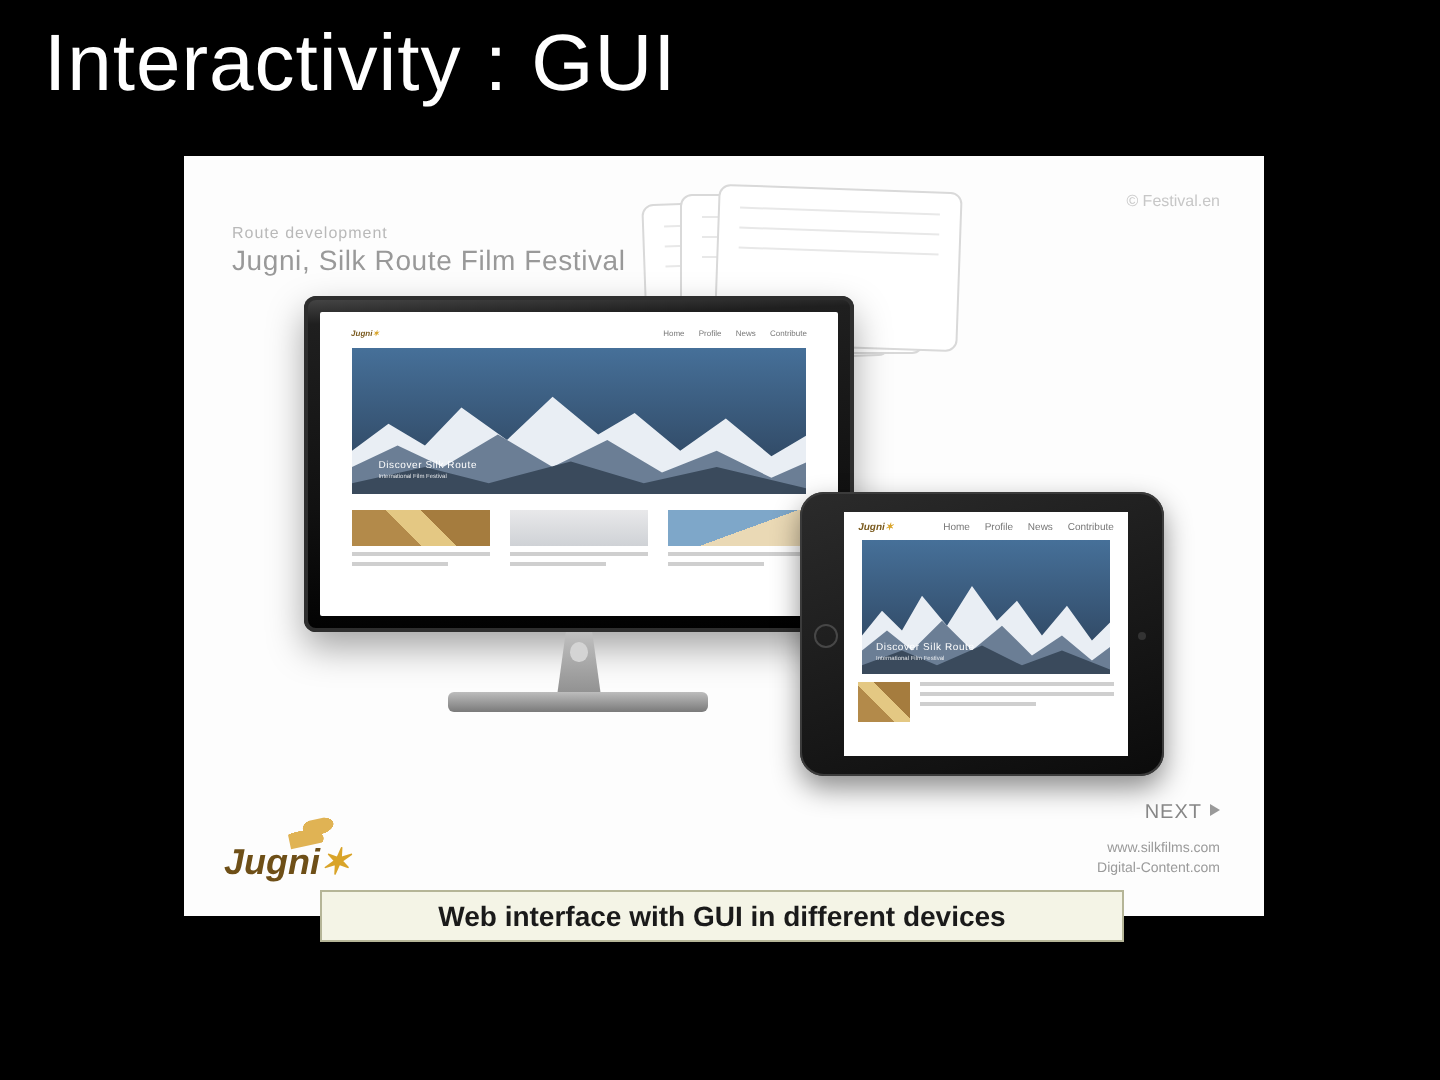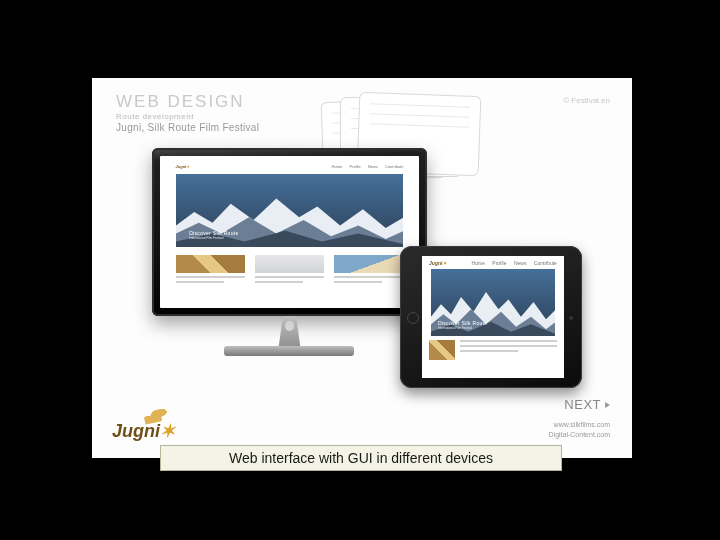--- a/index.html
+++ b/index.html
@@ -1,21 +1,21 @@
 <!DOCTYPE html>
 <html><head>
 <meta charset="utf-8">
 <style>
   html,body{margin:0;padding:0;width:720px;height:540px;background:#000;font-family:Arial,Helvetica,sans-serif;overflow:hidden}
   .slide{position:relative;width:720px;height:540px;background:#000}
   .title{position:absolute;left:22px;top:10px;color:#fff;font-size:40px;font-weight:400;letter-spacing:.5px}
   .photo{position:absolute;left:92px;top:78px;width:540px;height:380px;background:#fdfdfd;box-shadow:0 1px 2px rgba(0,0,0,.3)}
   .wd-title{position:absolute;left:24px;top:14px;color:#c9c9c9;font-size:17px;letter-spacing:2px;font-weight:300}
   .wd-sub{position:absolute;left:24px;top:34px;color:#b9b9b9;font-size:8px;letter-spacing:.5px}
-  .wd-sub2{position:absolute;left:24px;top:44px;color:#999;font-size:10px;letter-spacing:.3px}
+  .wd-sub2{position:absolute;left:24px;top:44px;color:#999;font-size:14px;letter-spacing:.3px}
   .wd-right{position:absolute;right:22px;top:18px;color:#c7c7c7;font-size:8px}
   .wire-stack{position:absolute;left:230px;top:16px;width:200px;height:90px}
   .wire{position:absolute;width:120px;height:78px;border:1px solid #d9d9d9;border-radius:6px;background:#fff}
   .wire:nth-child(1){left:0;top:6px;transform:rotate(-2deg)}
   .wire:nth-child(2){left:18px;top:3px;transform:rotate(0deg)}
   .wire:nth-child(3){left:36px;top:0;transform:rotate(2deg)}
   .wire .l{position:absolute;left:10px;right:10px;height:1px;background:#e8e8e8}
   .monitor{position:absolute;left:60px;top:70px;width:275px;height:220px}
   .m-glass{position:absolute;left:0;top:0;width:275px;height:168px;background:linear-gradient(178deg,#4a4a4a 0%,#1f1f1f 8%,#111 60%,#000 100%);border-radius:6px;box-shadow:0 8px 18px rgba(0,0,0,.35), inset 0 0 0 2px #2e2e2e}
   .m-screen{position:absolute;left:8px;top:8px;right:8px;bottom:8px;background:#fff;border-radius:1px;overflow:hidden}
@@ -48,31 +48,31 @@
   .t-screen .site-head{padding:3% 5% 2% 5%;font-size:5px}
   .t-screen .hero{height:55%}
   .t-below{display:flex;gap:4%;padding:3% 5%}
   .t-thumb{width:26px;height:20px;background:linear-gradient(45deg,#b38a4a 0,#b38a4a 40%,#e4c883 40%,#e4c883 60%,#a57c3e 60%)}
   .t-lines{flex:1}
   .t-lines div{height:2px;background:#cfcfcf;margin-bottom:3px}
   .footer-logo{position:absolute;left:20px;bottom:16px;font-style:italic;font-weight:bold;font-size:18px;color:#6e4f17}
   .footer-logo .y{color:#d9a429}
   .footer-logo .wing{position:absolute;left:32px;top:-10px;width:26px;height:12px;background:radial-gradient(ellipse at 20% 80%,#e0b354 0 40%,transparent 41%),radial-gradient(ellipse at 60% 30%,#e0b354 0 35%,transparent 36%);transform:rotate(-12deg)}
   .foot-right{position:absolute;right:22px;bottom:18px;text-align:right;font-size:7px;color:#9a9a9a;line-height:1.4}
-  .foot-next{position:absolute;right:22px;bottom:46px;font-size:13px;color:#878787;letter-spacing:.5px}
+  .foot-next{position:absolute;right:22px;bottom:46px;font-size:10px;color:#878787;letter-spacing:.5px}
   .foot-next .tri{display:inline-block;width:0;height:0;border-top:3px solid transparent;border-bottom:3px solid transparent;border-left:5px solid #9a9a9a;margin-left:4px;vertical-align:1px}
-  .caption{position:absolute;left:160px;top:445px;width:400px;height:24px;background:#f4f4e6;border:1px solid #b5b597;display:flex;align-items:center;justify-content:center;font-size:14px;font-weight:normal;color:#1a1a1a}
+  .caption{position:absolute;left:160px;top:445px;width:400px;height:24px;background:#f4f4e6;border:1px solid #b5b597;display:flex;align-items:center;justify-content:center;font-size:14px;font-weight:bold;color:#1a1a1a}
 </style>
 </head>
 <body>
 
 <div class="slide">
+  <div class="title">Interactivity : GUI</div>
 
   <div class="photo">
-    <div class="wd-title">WEB DESIGN</div>
     <div class="wd-sub">Route development</div>
     <div class="wd-sub2">Jugni, Silk Route Film Festival</div>
     <div class="wd-right">© Festival.en</div>
 
     <div class="wire-stack">
       <div class="wire">
           <div class="l" style="top:10px"></div>
           <div class="l" style="top:20px"></div>
           <div class="l" style="top:30px"></div>
         </div>

